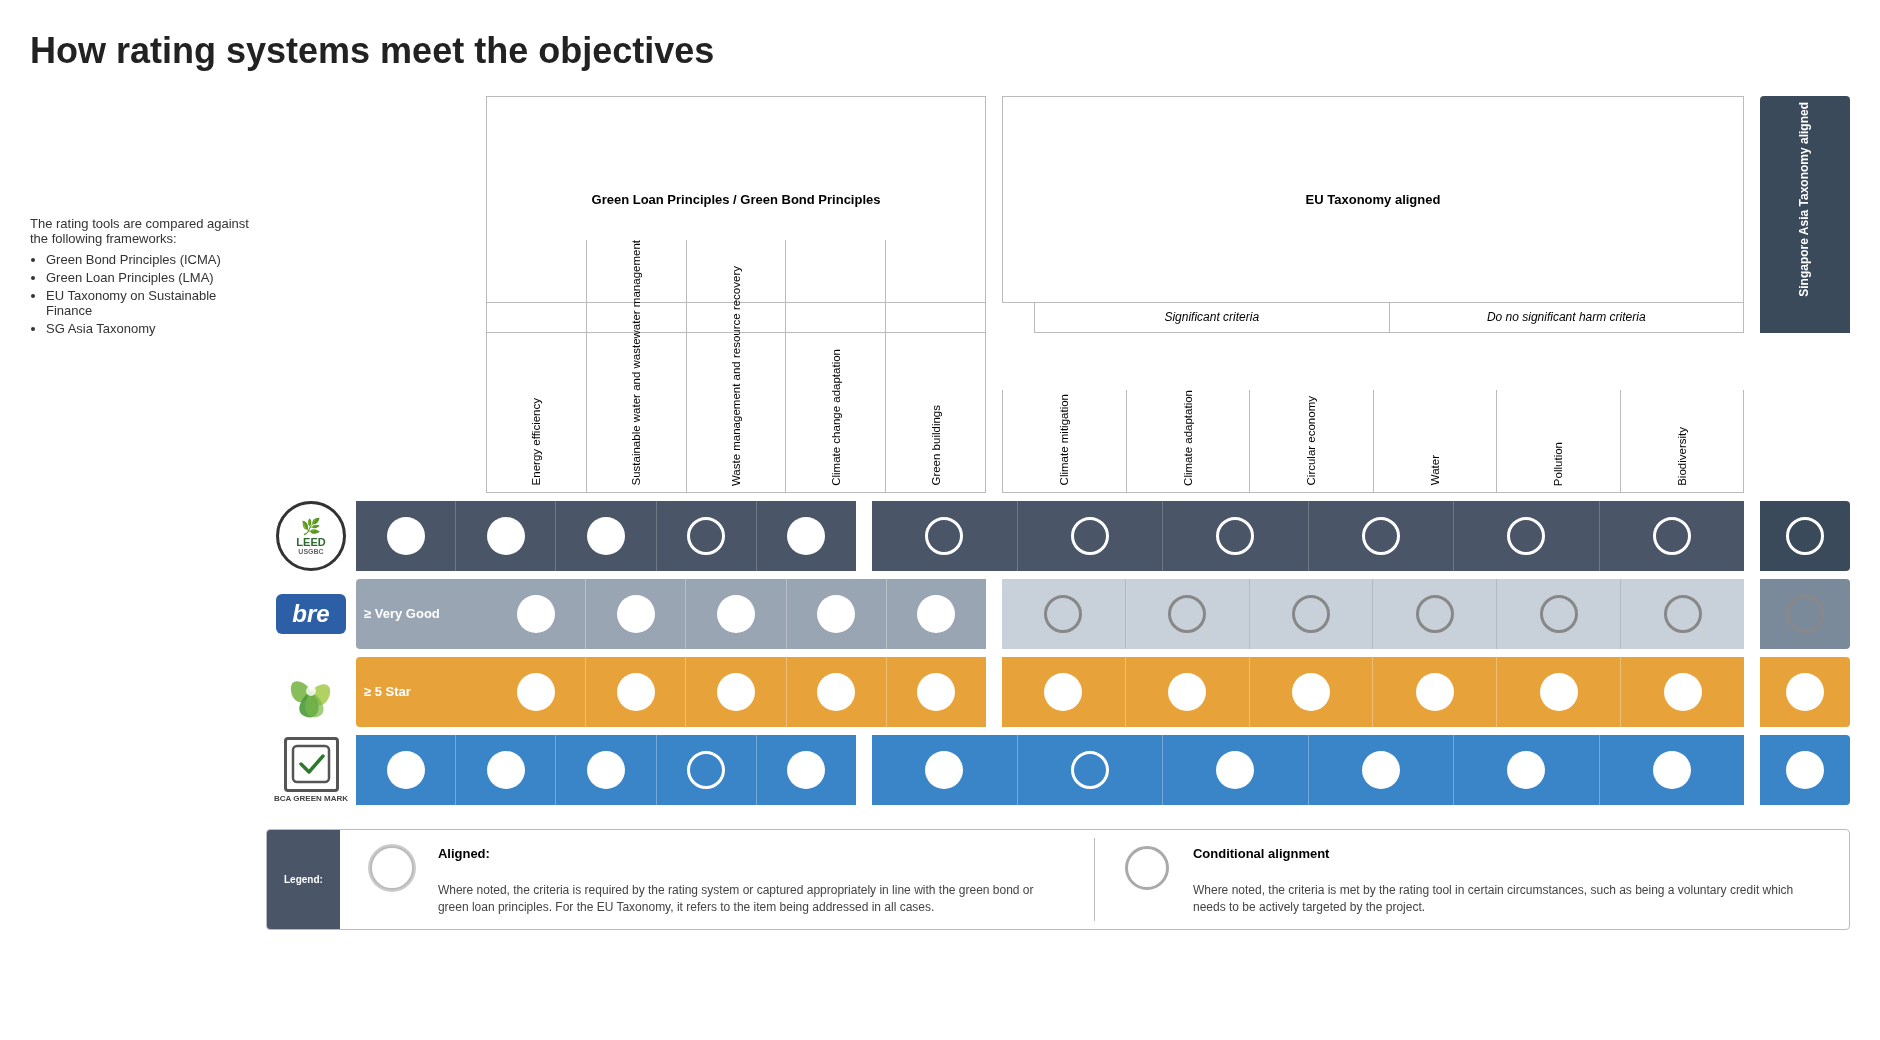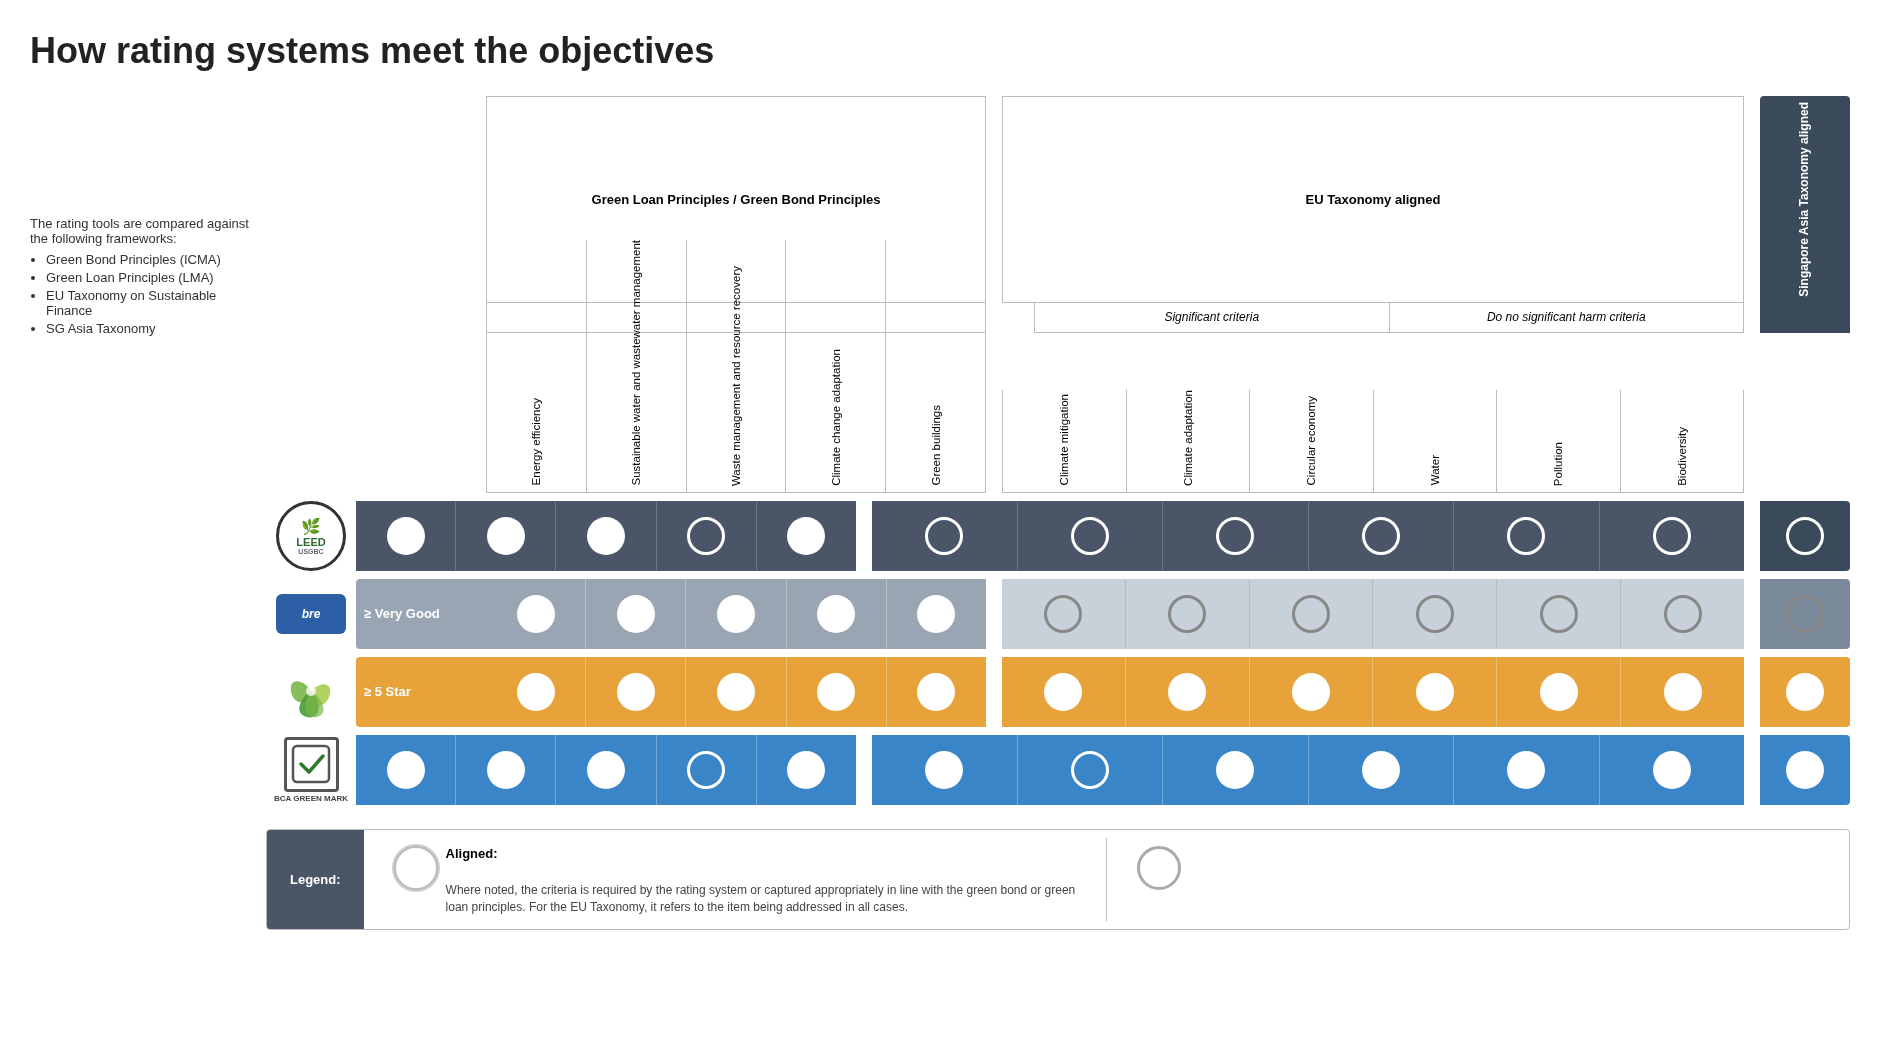--- a/index.html
+++ b/index.html
@@ -132,32 +132,32 @@
       display: flex;
       margin-top: 20px;
       border: 1.5px solid #bbb;
       border-radius: 4px;
       overflow: hidden;
     }
     .legend-label {
       background: #4a5568;
       color: #fff;
       font-weight: bold;
-      font-size: 13px;
-      padding: 16px 23px;
+      font-size: 10px;
+      padding: 16px 17px;
       display: flex;
       align-items: center;
       writing-mode: horizontal-tb;
     }
     .legend-item {
       display: flex;
       align-items: flex-start;
       padding: 14px 30px;
       flex: 1;
-      gap: 8px;
+      gap: 24px;
     }
     .legend-text strong {
       font-size: 13px;
     }
     .legend-text p {
       font-size: 12px;
       color: #444;
       margin-top: 20px;
       line-height: 1.4;
     }
@@ -195,21 +195,21 @@
 
     .bre-logo {
       width: 70px;
       height: 40px;
       background: #2d5fa6;
       border-radius: 6px;
       display: flex;
       align-items: center;
       justify-content: center;
       color: #fff;
-      font-size: 12px;
+      font-size: 24px;
       font-weight: bold;
       font-style: italic;
     }
 
     .greenmark-logo {
       display: flex;
       flex-direction: column;
       align-items: center;
       gap: 2px;
     }
@@ -580,17 +580,21 @@
         <div style="width:44px; height:44px; border-radius:50%; background:#fff; border:2px solid #bbb; flex-shrink:0; margin-top:2px; box-shadow: 0 0 0 2px #ccc;"></div>
         <div class="legend-text">
           <strong>Aligned:</strong>
           <p>Where noted, the criteria is required by the rating system or captured appropriately in line with the green bond or green loan principles. For the EU Taxonomy, it refers to the item being addressed in all cases.</p>
         </div>
       </div>
       <div class="legend-divider"></div>
 
       <div class="legend-item">
         <div style="width:44px; height:44px; border-radius:50%; border:3px solid #aaa; background:transparent; flex-shrink:0; margin-top:2px;"></div>
+        <div class="legend-text">
+          <strong>Conditional alignment</strong>
+          <p>Where noted, the criteria is met by the rating tool in certain circumstances, such as being a voluntary credit which needs to be actively targeted by the project.</p>
+        </div>
       </div>
     </div>
 
   </div>
 </div>
 
 </body></html>

